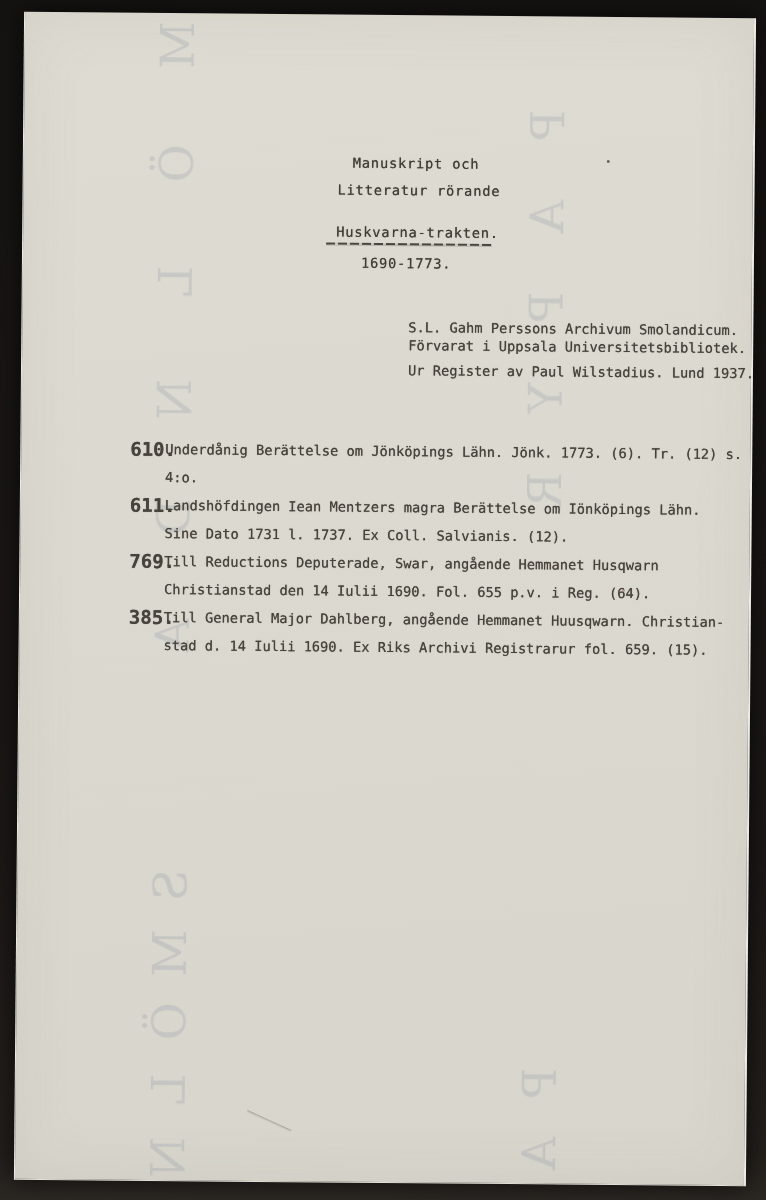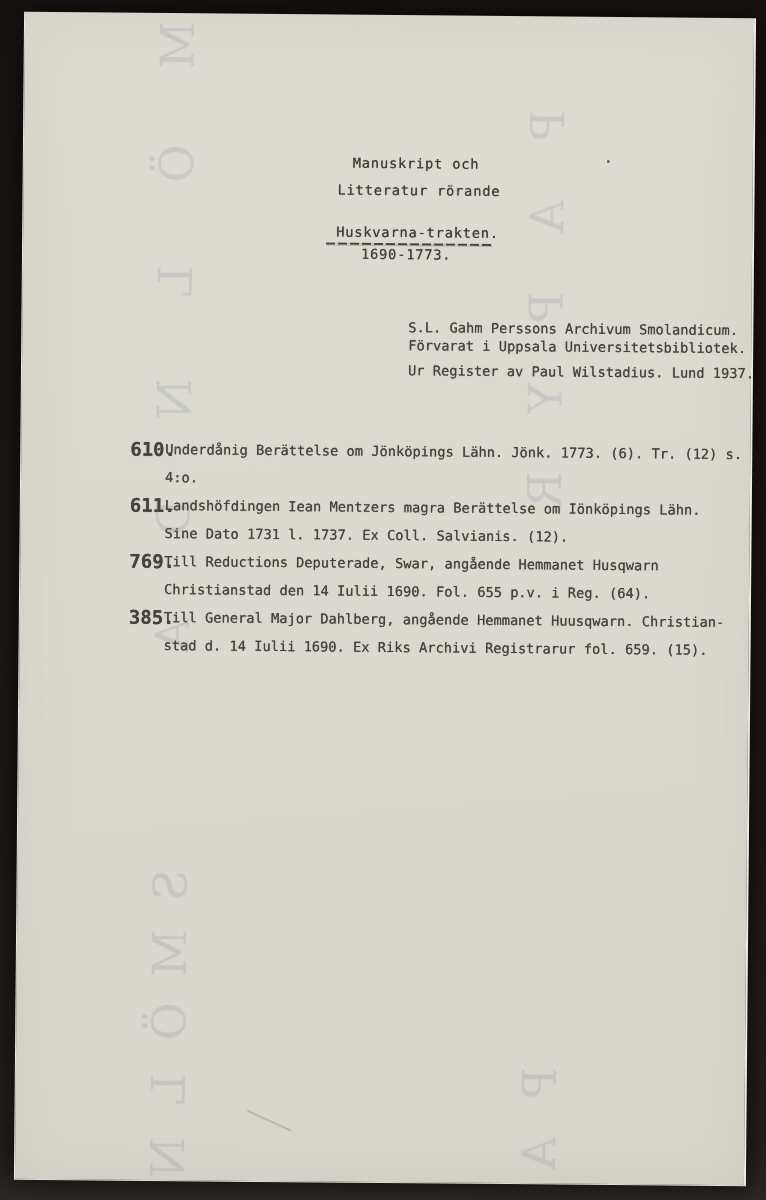--- a/index.html
+++ b/index.html
@@ -125,21 +125,21 @@
     </div>
     <div class="wm-col wm-right-bottom">
       <span class="wm-letter">P</span>
       <span class="wm-letter">A</span>
     </div>
 
     <div class="tw hdr" style="left:329px; top:140px;">Manuskript och</div>
     <div class="tw hdr" style="left:314px; top:167px;">Litteratur rörande</div>
     <div class="tw hdr" style="left:313px; top:209px;">Huskvarna-trakten.</div>
     <div class="title-underline" style="left:303px; top:228px; width:166px;"></div>
-    <div class="tw hdr" style="left:338px; top:231px;">1690-1773.</div>
+    <div class="tw hdr" style="left:338px; top:240px;">1690-1773.</div>
 
     <div class="attr-block" style="left:386px; top:303px;">
       <div class="tw-line">S.L. Gahm Perssons Archivum Smolandicum.</div>
       <div class="tw-line">Förvarat i Uppsala Universitetsbibliotek.</div>
       <div class="tw-line tw-gap">Ur Register av Paul Wilstadius. Lund 1937.</div>
     </div>
 
     <div class="entries">
 
       <div class="entry">

